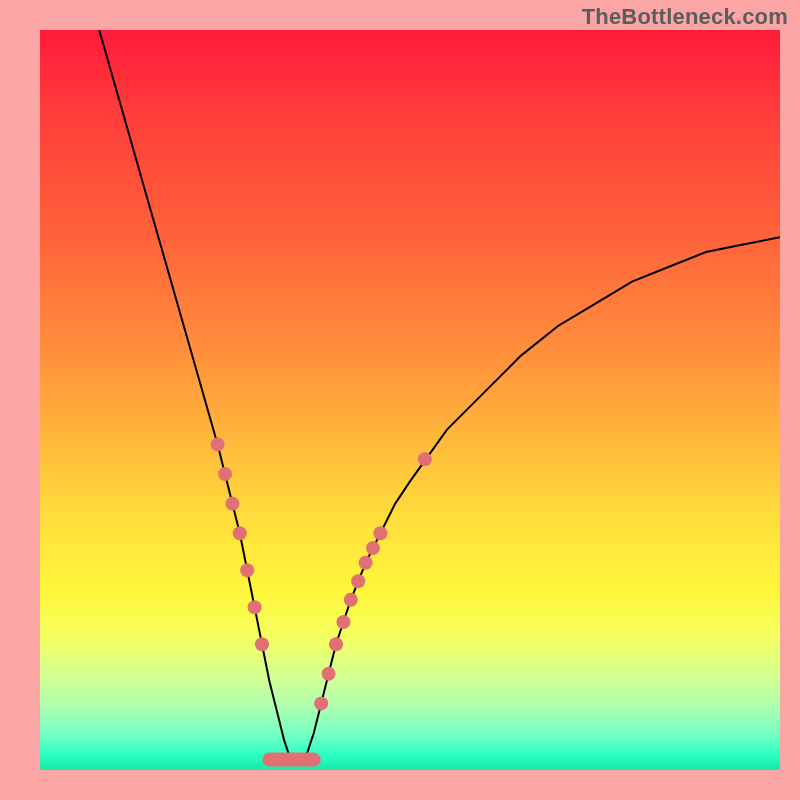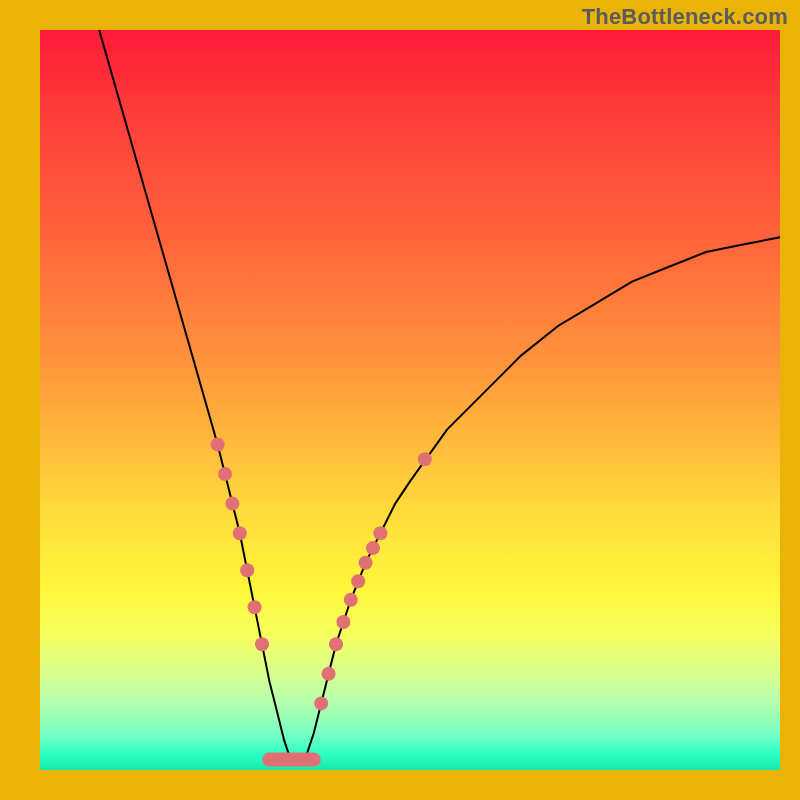--- a/index.html
+++ b/index.html
@@ -8,21 +8,21 @@
     width: 800px;
     height: 800px;
     background: #000;
     overflow: hidden;
     font-family: Arial, Helvetica, sans-serif;
   }
   .frame {
     position: relative;
     width: 800px;
     height: 800px;
-    background: #eab308;
+    background: #fca5a5;
   }
   .watermark {
     position: absolute;
     top: 4px;
     right: 12px;
     color: #5c5c5c;
     font-size: 22px;
     font-weight: 600;
     letter-spacing: 0.2px;
     z-index: 10;

